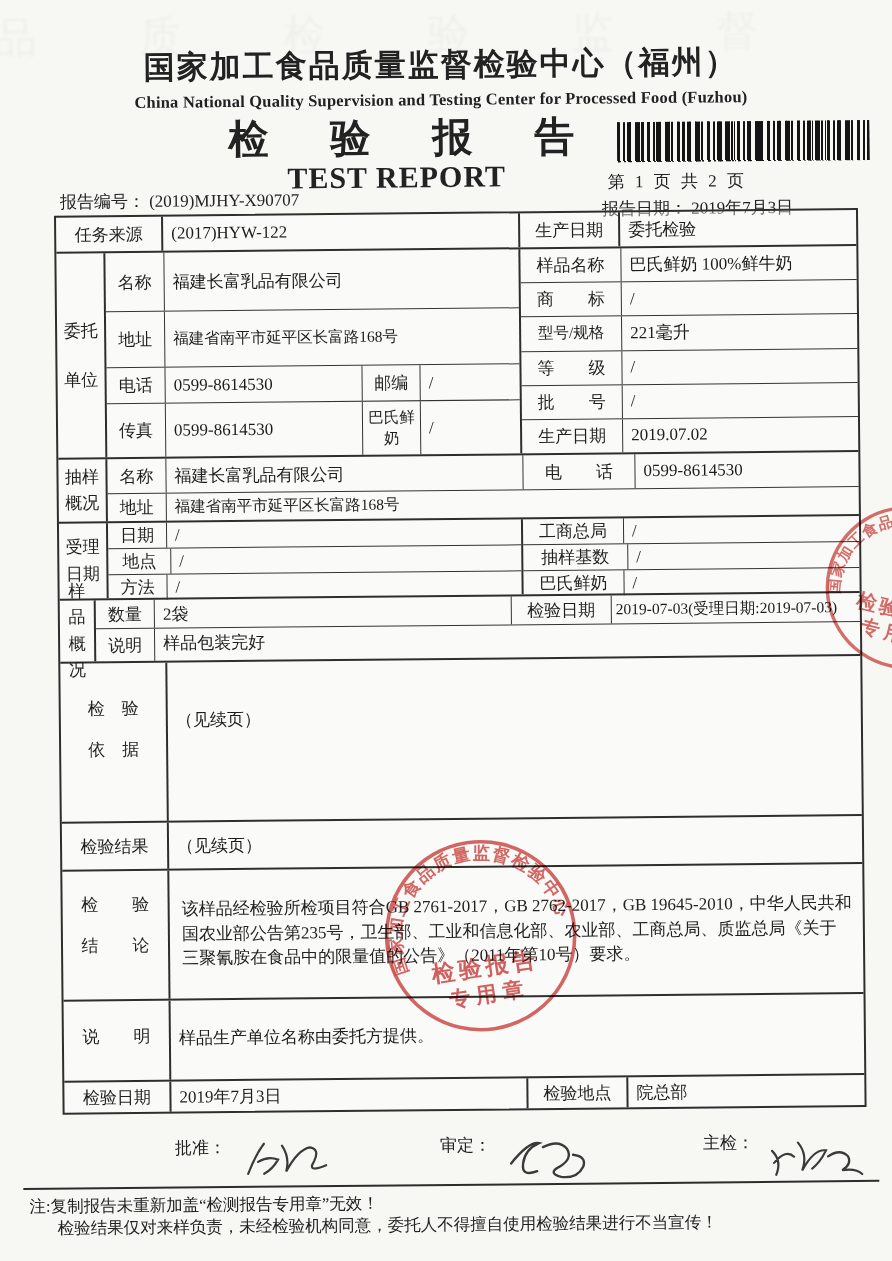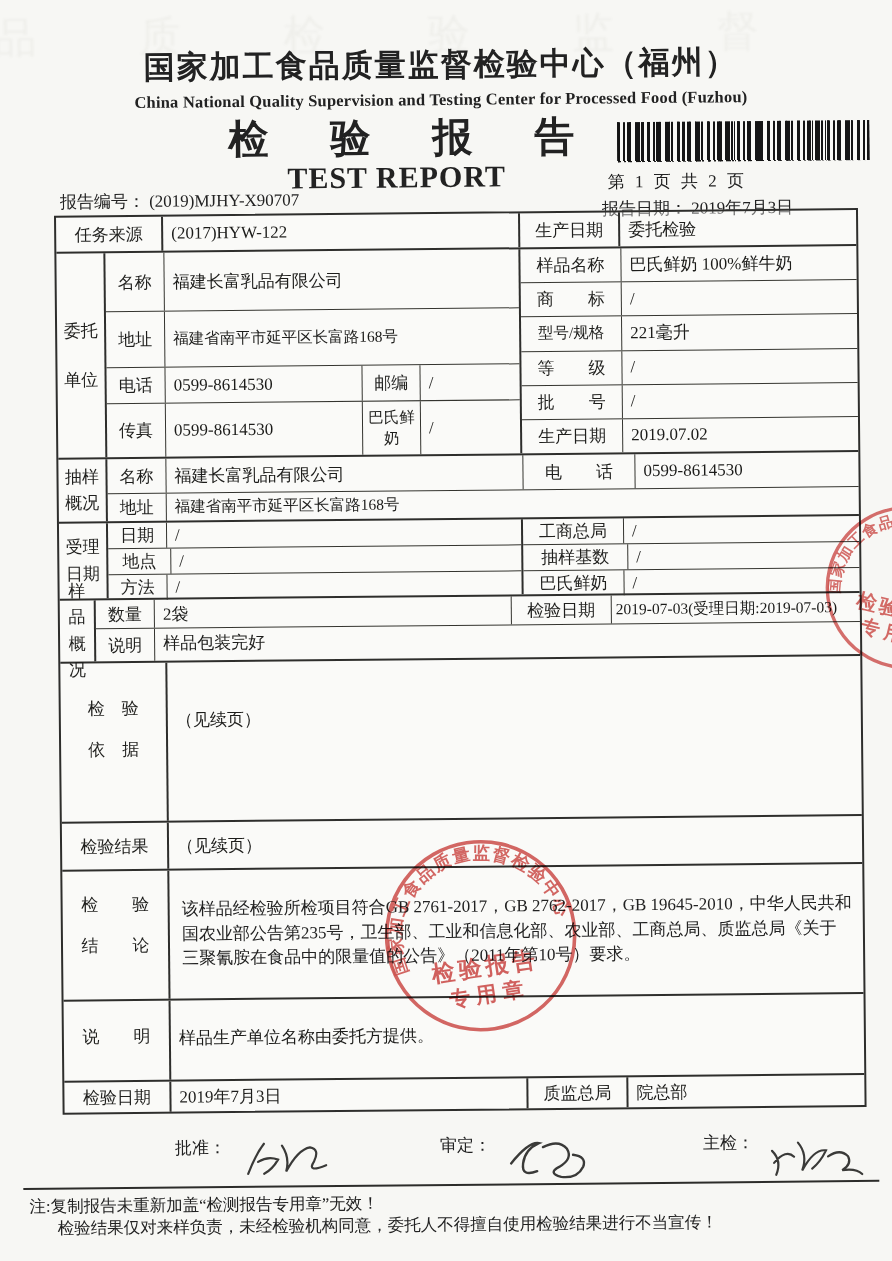--- a/index.html
+++ b/index.html
@@ -215,21 +215,21 @@
     </div>
 
     <div class="band" style="height:81px">
       <div class="lbl" style="width:105px;align-items:flex-start;padding-top:24px">说　　明</div>
       <div class="val topval2" style="flex:1">样品生产单位名称由委托方提供。</div>
     </div>
 
     <div class="band" style="height:32px">
       <div class="lbl" style="width:105px">检验日期</div>
       <div class="val" style="width:357px">2019年7月3日</div>
-      <div class="rlbl" style="width:100px">质监总局</div>
+      <div class="rlbl" style="width:100px">检验地点</div>
       <div class="val" style="flex:1">院总部</div>
     </div>
   </div>
 
   <div class="sigrow">
     <div class="sig" style="left:170px">
       <span>批准：</span>
       <svg width="110" height="50" viewBox="0 0 110 50">
         <path d="M14 38 Q22 18 30 8 M24 26 Q34 20 44 24 Q38 34 30 38 M48 10 Q56 22 52 36 Q64 14 76 12 Q86 14 80 26 Q72 38 92 30" fill="none" stroke="#3a3a38" stroke-width="2.2" stroke-linecap="round"></path>
       </svg>

